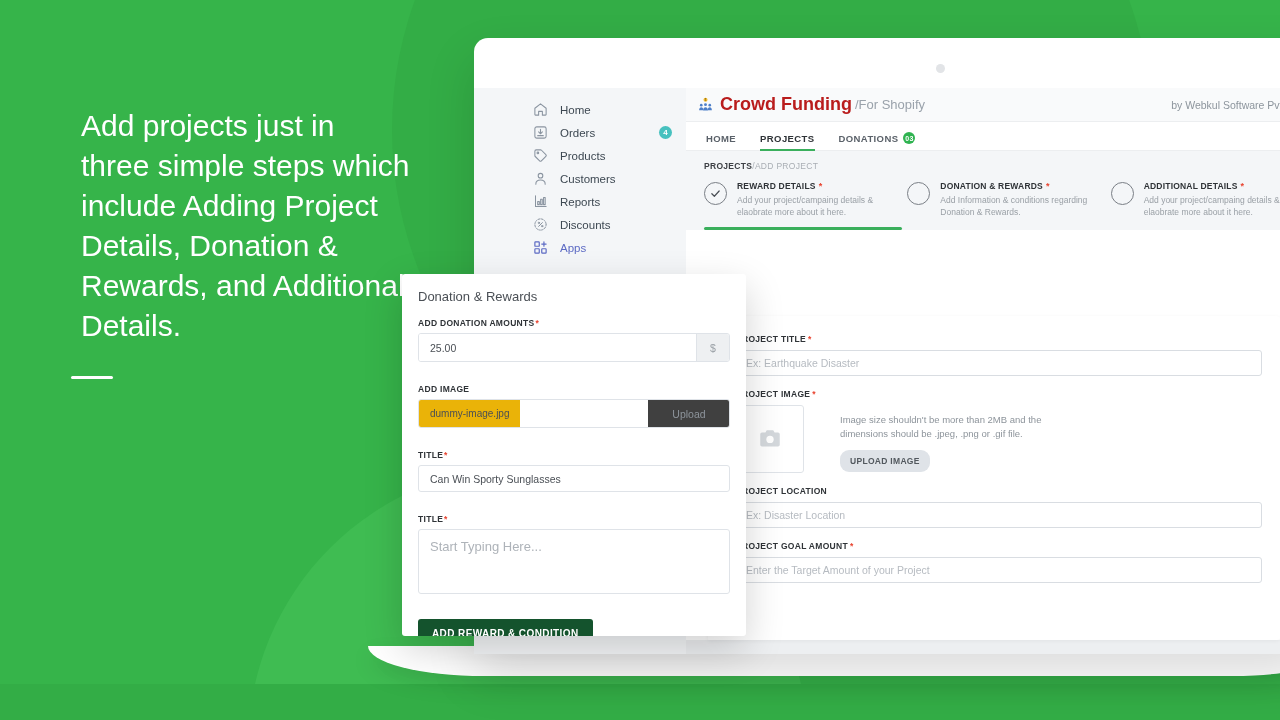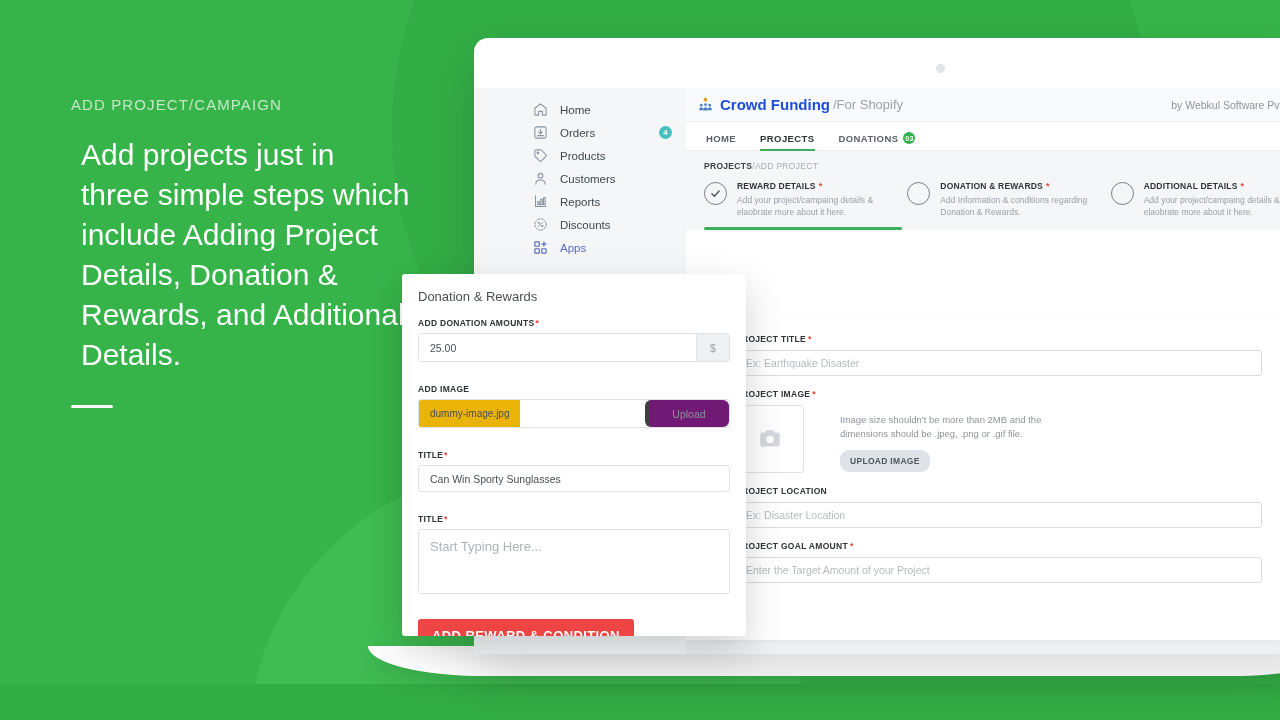--- a/index.html
+++ b/index.html
@@ -82,21 +82,21 @@
   
   .appcard{
     position:absolute;left:212px;top:0;width:628px;height:566px;background:#ffffff;
   }
   .topbar{
     height:34px;background:#f9fafb;border-bottom:1px solid #eceef0;
     display:flex;align-items:center;padding:0 14px 0 12px;box-sizing:border-box;
   }
   .brand{display:flex;align-items:center;}
   .brand-logo{width:15px;height:15px;margin-right:7px;display:block;}
-  .brand-name{font-size:15px;color:#1d4ed8;font-weight:600;}
+  .brand-name{font-size:18px;color:#b91c1c;font-weight:600;}
   .brand-sub{font-size:13px;color:#9aa2ab;font-weight:400;margin-left:3px;}
   .byline{margin-left:auto;font-size:10.5px;color:#8d959d;}
 
   .tabs{
     height:28px;display:flex;align-items:flex-end;padding-left:20px;
     border-bottom:1px solid #eceef0;background:#ffffff;
   }
   .tab{
     font-size:9.5px;font-weight:700;letter-spacing:.4px;color:#5a6169;
     padding-bottom:6px;margin-right:24px;display:flex;align-items:center;position:relative;
@@ -187,48 +187,47 @@
     width:32px;background:#eef0f2;border-left:1px solid #dfe3e8;
     display:flex;align-items:center;justify-content:center;font-size:10.5px;color:#9aa0a6;
   }
   .m-file{display:flex;height:27px;border:1px solid #dfe3e8;border-radius:3px;overflow:hidden;background:#fff;}
   .m-file .chip{
     background:#eab308;color:#4a4f55;font-size:10px;display:flex;align-items:center;
     padding:0 11px;
   }
   .m-file .spacer{flex:1;}
   .m-file .upl{
-    width:80px;background:#701a75;border-left:4px solid #404040;
-    display:flex;align-items:center;justify-content:center;font-size:10.5px;color:#8d949b;border-radius:6px;
+    width:80px;background:#404040;border-left:1px solid #404040;
+    display:flex;align-items:center;justify-content:center;font-size:10.5px;color:#8d949b;
   }
   .m-input{
     height:27px;border:1px solid #dfe3e8;border-radius:3px;background:#fff;
     display:flex;align-items:center;padding:0 11px;font-size:10.5px;color:#4a4f55;box-sizing:border-box;
   }
   .m-textarea{
     height:65px;border:1px solid #dfe3e8;border-radius:3px;background:#fff;
     padding:9px 11px;font-size:13px;color:#aeb3b9;box-sizing:border-box;
   }
   .m-group{margin-bottom:22px;}
   .m-btn{
-    display:inline-block;background:#ef4444;color:#ffffff;font-size:13px;font-weight:700;
+    display:inline-block;background:#14532d;color:#ffffff;font-size:10px;font-weight:700;
     letter-spacing:.4px;padding:9px 14px;border-radius:3px;margin-top:3px;
   }
 
   .cam{fill:#d4d8dc;}
 </style>
 </head>
 <body>
 
 <div class="bg-circle-top"></div>
 <div class="bg-circle-bottom"></div>
 <div class="bg-bottom-band"></div>
 
 <div class="copy">
-  <div class="eyebrow">ADD PROJECT/CAMPAIGN</div>
   <div class="headline">Add projects just in three simple steps which include Adding Project Details, Donation &amp; Rewards, and Additional Details.</div>
   <div class="rule"></div>
 </div>
 
 <div class="device-base-shade"></div>
 <div class="device-base"></div>
 
 <div class="device">
 
   <div class="app">

